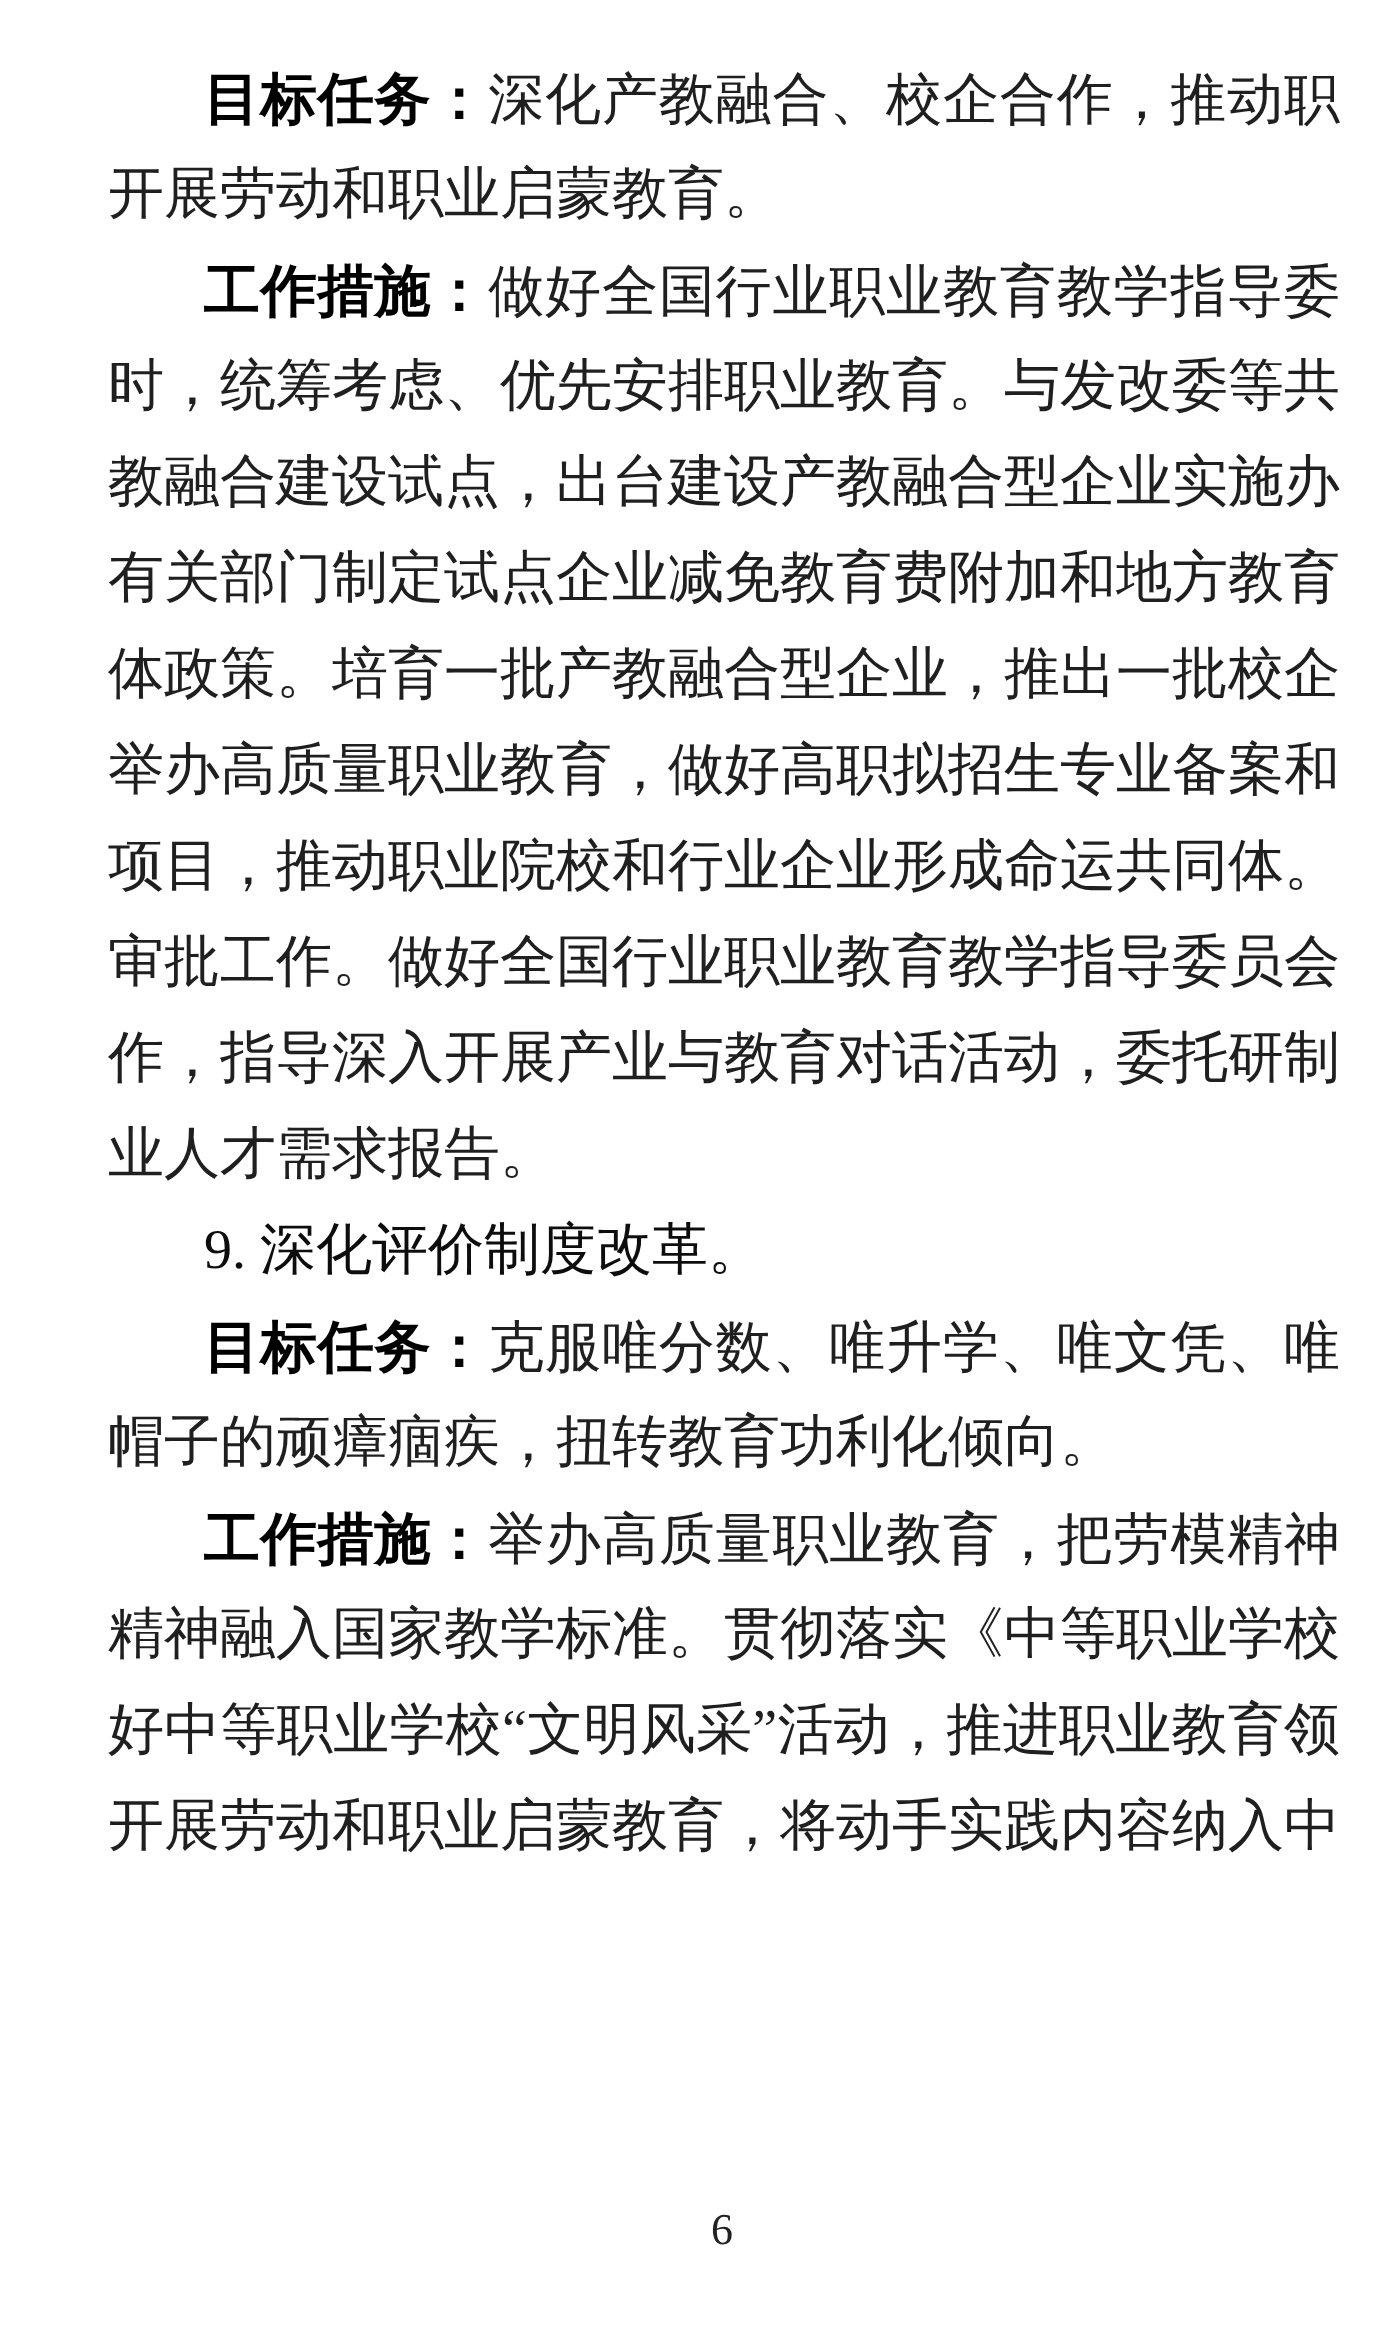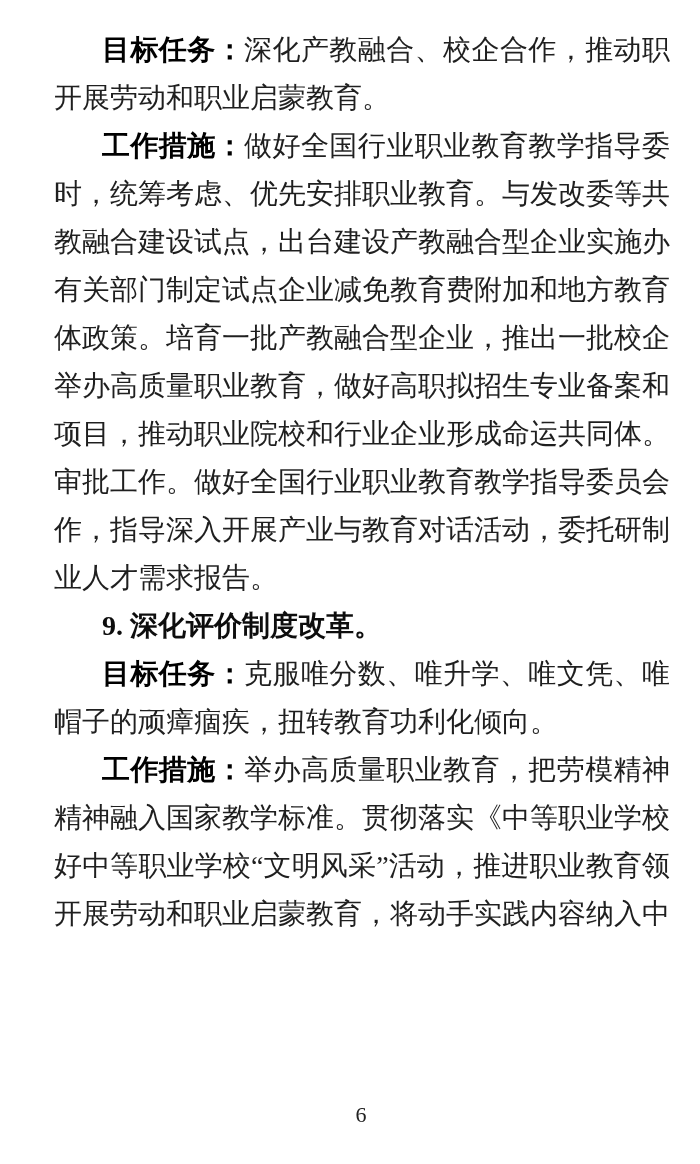--- a/index.html
+++ b/index.html
@@ -41,21 +41,21 @@
   }
   .line.indent {
     text-indent: 48px;
   }
   .label {
     font-family: "Liberation Sans", "DejaVu Sans", sans-serif;
     font-weight: bold;
     color: #000000;
   }
   .heading-text {
-    font-weight: bold;
+    font-weight: normal;
     color: #0d0d0d;
   }
   .footer {
     position: absolute;
     top: 1098px;
     left: 0;
     width: 100%;
     text-align: center;
   }
   .page-number {

